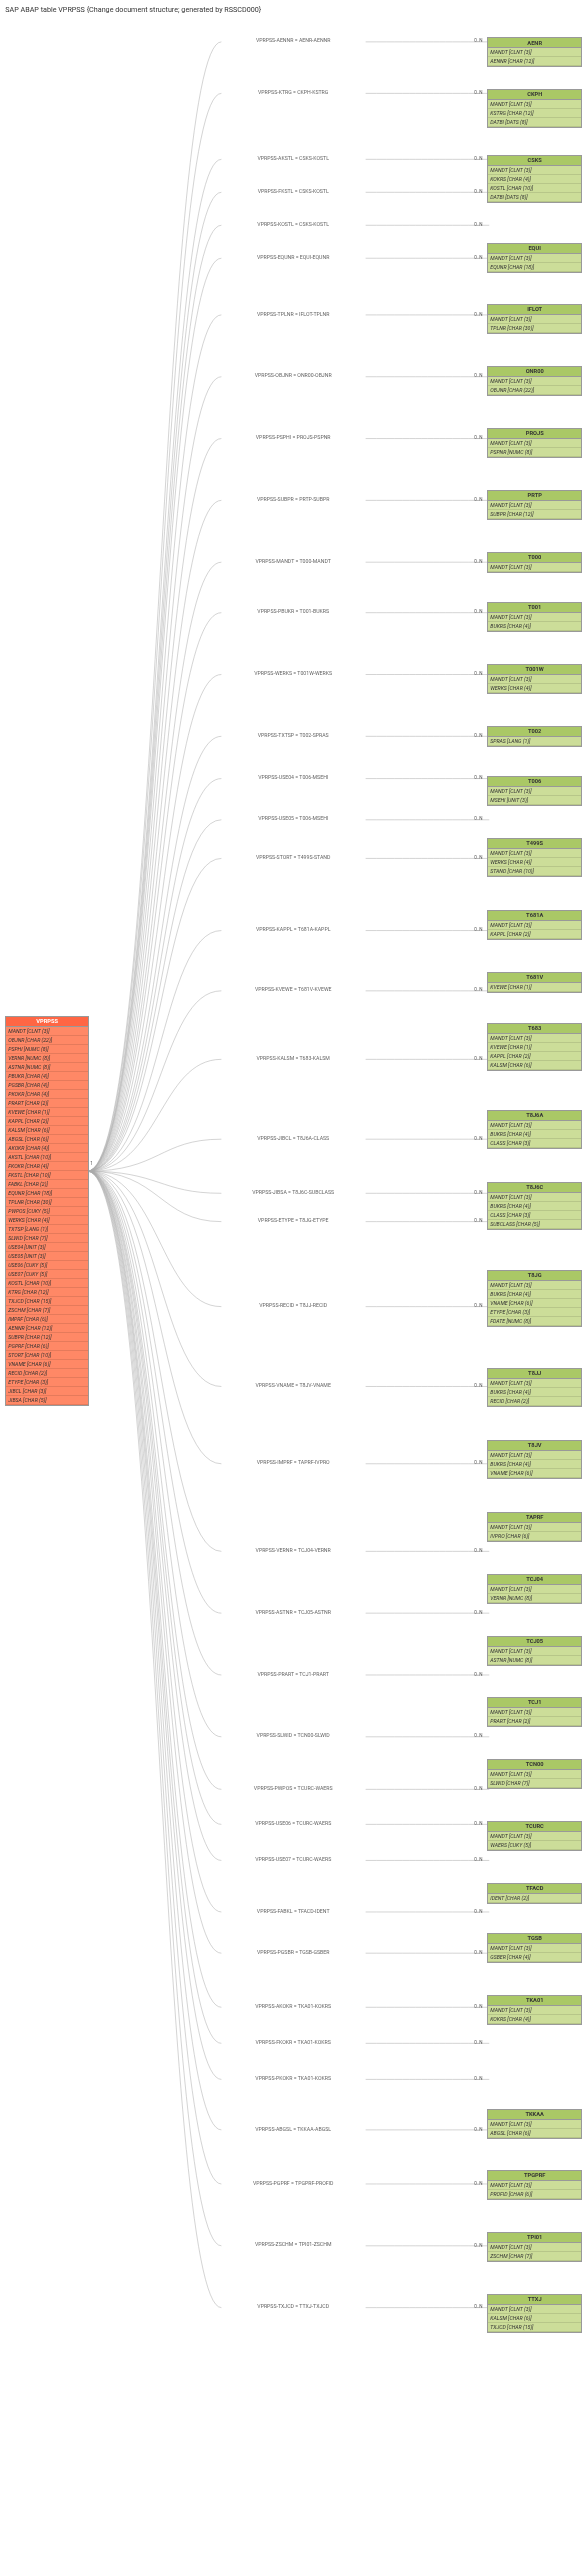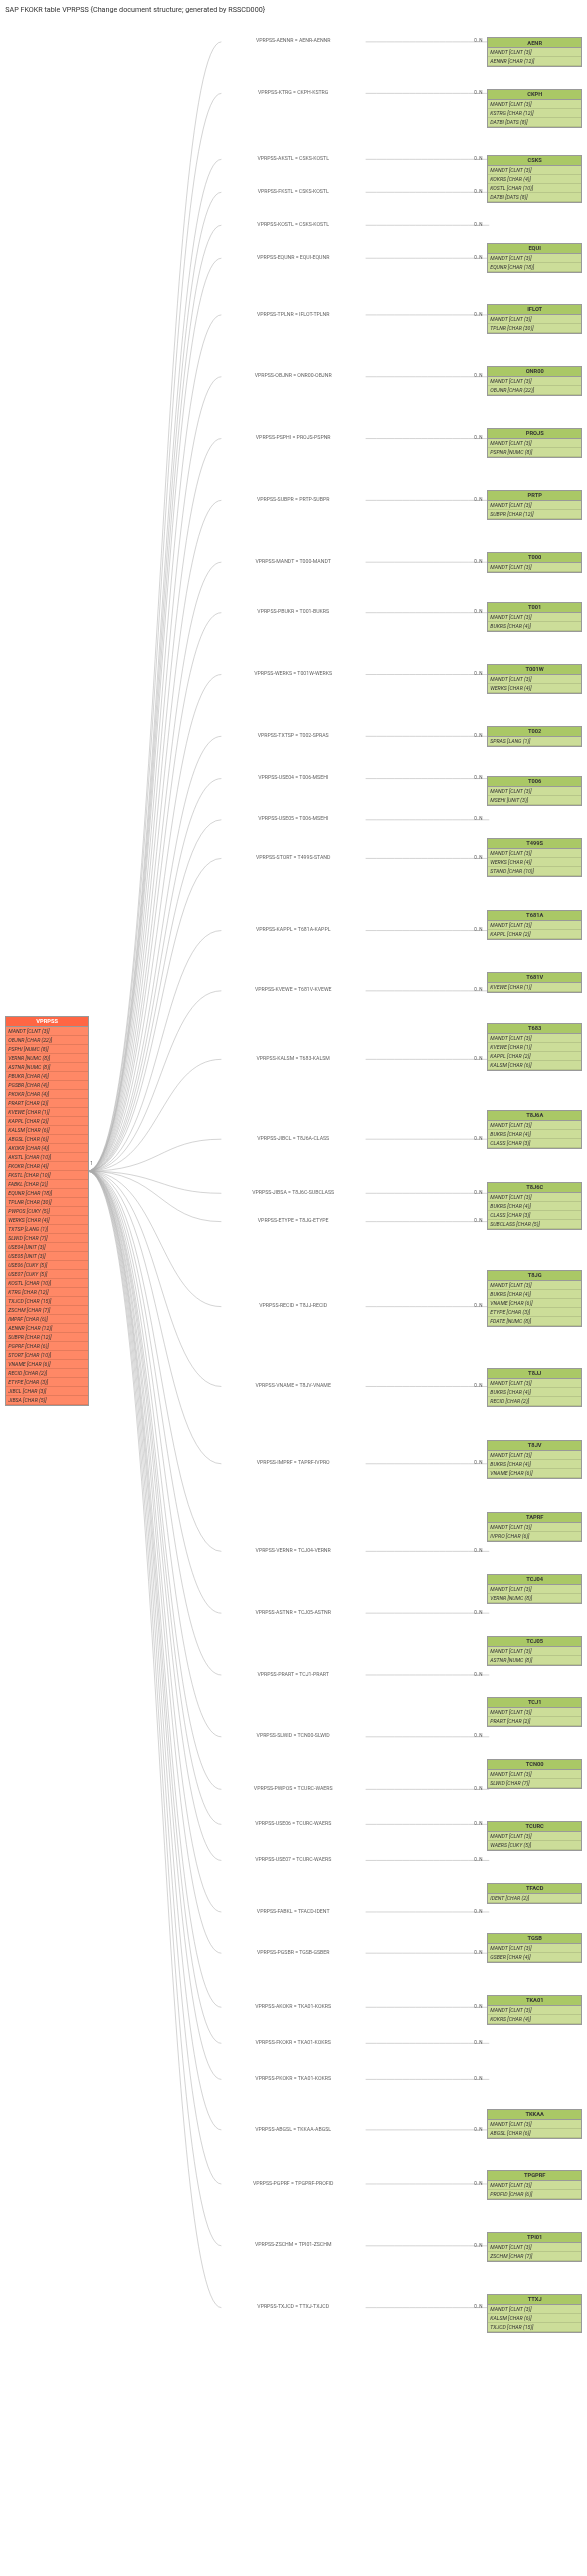--- a/index.html
+++ b/index.html
@@ -12,21 +12,21 @@
 .target-table .header{background:#aac866;font-weight:bold;text-align:center;padding:1.5px;border-bottom:0.5px solid #999}
 .target-table .row{padding:1px 2.1px;border-bottom:0.5px solid rgba(0,0,0,.1);font-style:italic;font-size:5.2px}
 .rel{position:absolute;font-size:5.2px;color:#666;text-align:center}
 .card{position:absolute;font-size:4.6px;color:#555}
 svg.connectors{position:absolute;left:0;top:0;width:577px;height:2628px;pointer-events:none}
 svg.connectors path{fill:none;stroke:#aaa;stroke-width:1}
 </style>
 </head>
 <body>
 
-<div class="title">SAP FKOKR table VPRPSS {Change document structure; generated by RSSCD000}</div>
+<div class="title">SAP ABAP table VPRPSS {Change document structure; generated by RSSCD000}</div>
 <div class="diagram" id="diagram">
   <svg class="connectors" id="connectors" viewBox="0 0 1120 5100" width="577" height="2628">
       <path d="M160 2230 C 300 2230, 300 38, 420 38 M700 38 C 820 38, 820 38, 940 38"></path>
       <path d="M160 2230 C 300 2230, 300 138, 420 138 M700 138 C 820 138, 820 138, 940 138"></path>
       <path d="M160 2230 C 300 2230, 300 266, 420 266 M700 266 C 820 266, 820 266, 940 266"></path>
       <path d="M160 2230 C 300 2230, 300 330, 420 330 M700 330 C 820 330, 820 330, 940 330"></path>
       <path d="M160 2230 C 300 2230, 300 394, 420 394 M700 394 C 820 394, 820 394, 940 394"></path>
       <path d="M160 2230 C 300 2230, 300 458, 420 458 M700 458 C 820 458, 820 458, 940 458"></path>
       <path d="M160 2230 C 300 2230, 300 568, 420 568 M700 568 C 820 568, 820 568, 940 568"></path>
       <path d="M160 2230 C 300 2230, 300 688, 420 688 M700 688 C 820 688, 820 688, 940 688"></path>

